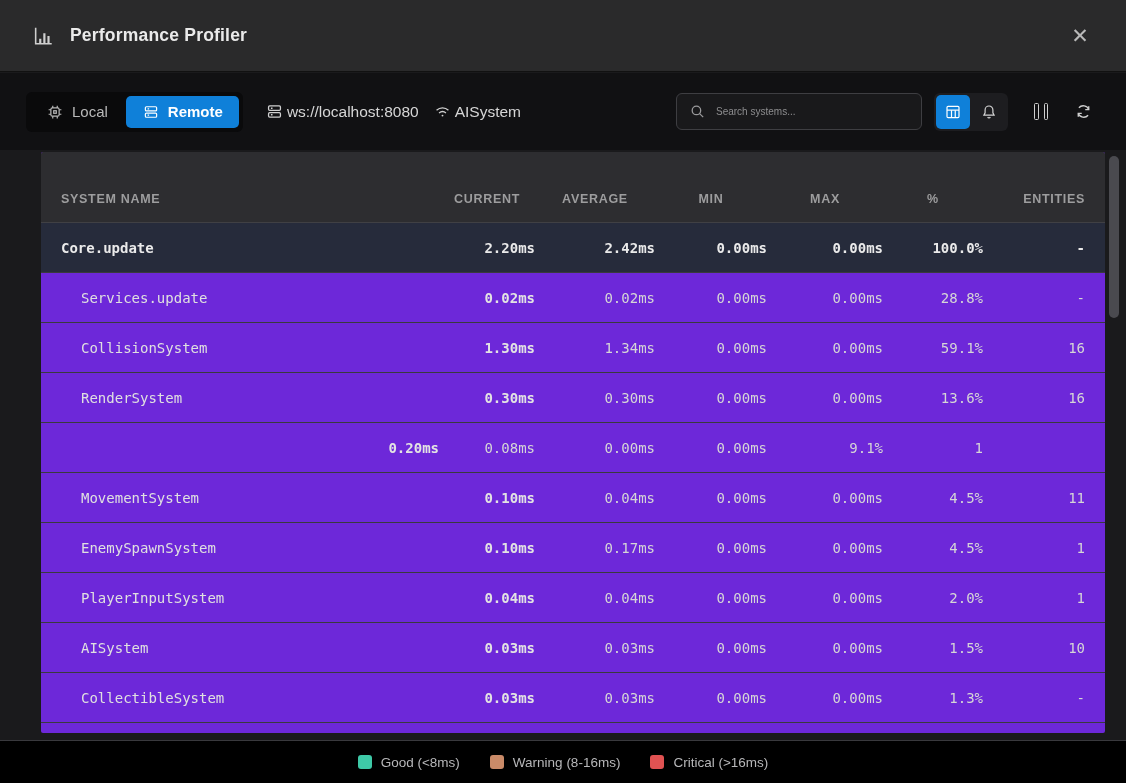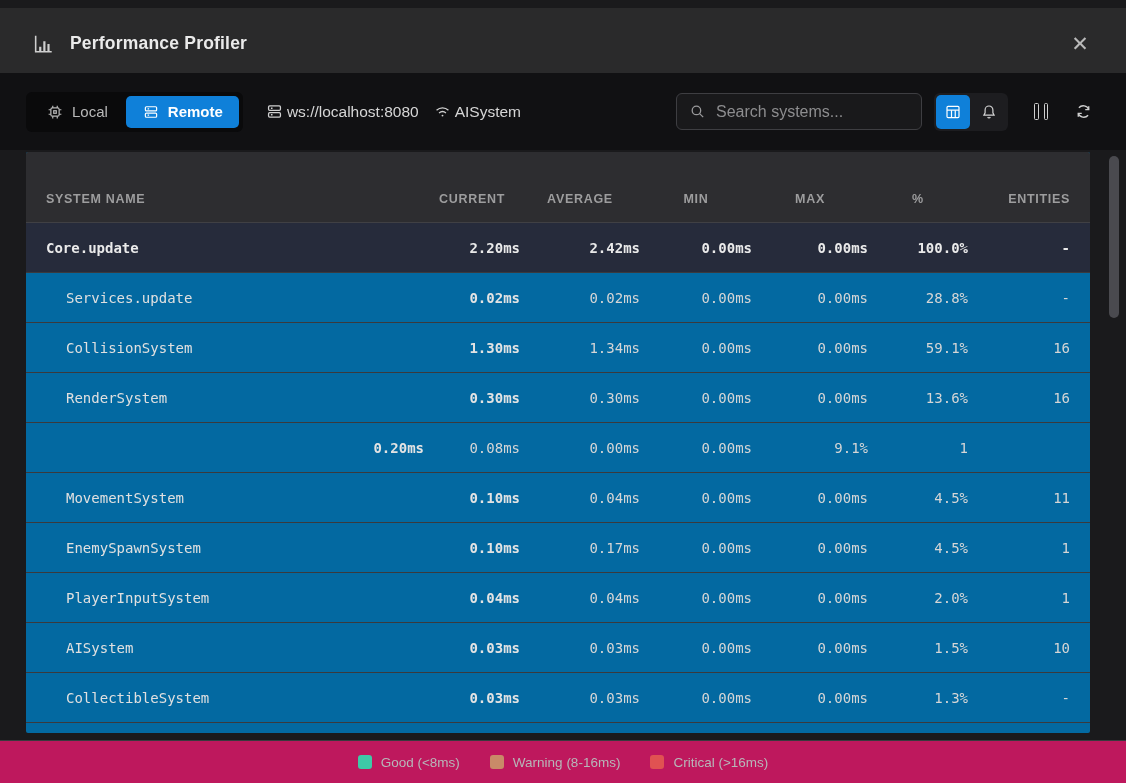--- a/index.html
+++ b/index.html
@@ -5,21 +5,21 @@
   * { margin:0; padding:0; box-sizing:border-box; }
   html,body { background:#000; }
   .app {
     position:relative; width:1126px; height:783px;
     background:#1a1a1c; overflow:hidden;
     font-family:"Liberation Sans", sans-serif;
     color:#ddd;
   }
   
   .titlebar {
-    position:absolute; top:8px; left:0; right:0; height:72px;
+    position:absolute; top:0; left:0; right:0; height:72px;
     background:#2a2a2b; display:flex; align-items:center;
     padding:0 32px; border-bottom:1px solid #111;
   }
   .titlebar .app-icon { display:flex; margin-right:16px; }
   .titlebar h1 { font-size:17.5px; font-weight:700; color:#eaeaea; letter-spacing:.2px; }
   .close-btn {
     margin-left:auto; font-size:21px; color:#b9b9b9; cursor:pointer;
     width:28px; height:28px; display:flex; align-items:center; justify-content:center;
   }
   
@@ -39,43 +39,43 @@
   .conn-info { display:flex; gap:4px; margin-left:22px; font-size:15.5px; color:#d6d6d6; }
   .conn-info .piece { display:flex; align-items:center; gap:3px; }
   .conn-info .piece + .piece { margin-left:10px; }
   .search-box {
     margin-left:auto; display:flex; align-items:center; gap:10px;
     width:246px; height:37px; background:#19191b;
     border:1px solid #3e3e42; border-radius:6px; padding:0 12px;
   }
   .search-box input {
     flex:1; background:transparent; border:none; outline:none;
-    color:#ddd; font-size:16px; font-family:inherit;
+    color:#ddd; font-size:10px; font-family:inherit;
   }
   .search-box input::placeholder { color:#8d8d8f; }
   .btn-group {
     display:flex; background:#1d1d20; border-radius:6px; padding:2px; margin-left:12px; gap:2px;
   }
   .icon-btn {
     width:34px; height:34px; border:none; background:transparent; border-radius:5px;
     display:flex; align-items:center; justify-content:center; cursor:pointer;
   }
   .icon-btn.active { background:#0f80d9; }
   .plain-btn {
     width:34px; height:34px; border:none; background:transparent;
     display:flex; align-items:center; justify-content:center; cursor:pointer;
   }
   .plain-btn.pause { margin-left:16px; }
   .plain-btn.refresh { margin-left:8px; }
   .pause-bars { display:flex; gap:5px; }
   .pause-bars i { display:block; width:4.5px; height:17px; border:1.7px solid #cfcfcf; border-radius:1.5px; }
   
   .table-card {
-    position:absolute; left:26px; top:152px; width:1064px; height:581px;
-    background:#0369a1; overflow:hidden; border-radius:2px;
+    position:absolute; left:41px; top:152px; width:1064px; height:581px;
+    background:#6d28d9; overflow:hidden; border-radius:2px;
   }
   .thead {
     display:grid; grid-template-columns:1fr 96px 120px 112px 116px 100px 102px;
     align-items:center; height:71px; padding:24px 20px 0 20px;
     background:#2d2d30; color:#9d9d9e; font-size:12.5px; font-weight:700;
     letter-spacing:.7px; border-bottom:1px solid #404044;
   }
   .thead .hc { text-align:center; }
   .thead .hname { text-align:left; }
   .thead .hent { text-align:right; }
@@ -93,21 +93,21 @@
   .trow.highlight { background:#262b3b; }
   .trow.highlight .cell { font-weight:700; color:#eaeaea; }
   
   .scroll-thumb {
     position:absolute; right:7px; top:156px; width:10px; height:162px;
     background:#4a4a4f; border-radius:5px; cursor:pointer;
   }
   
   .footer {
     position:absolute; left:0; right:0; bottom:0; height:43px;
-    background:#be185d; border-top:1px solid #39393d;
+    background:#000000; border-top:1px solid #39393d;
     display:flex; align-items:center; justify-content:center; gap:30px;
   }
   .legend-item { display:flex; align-items:center; gap:9px; font-size:13.5px; color:#b7b7b9; }
   .legend-item .swatch { width:14px; height:14px; border-radius:3px; display:block; }
   svg.ic { display:block; }
 </style>
 </head>
 <body>
 
 <div class="app">

